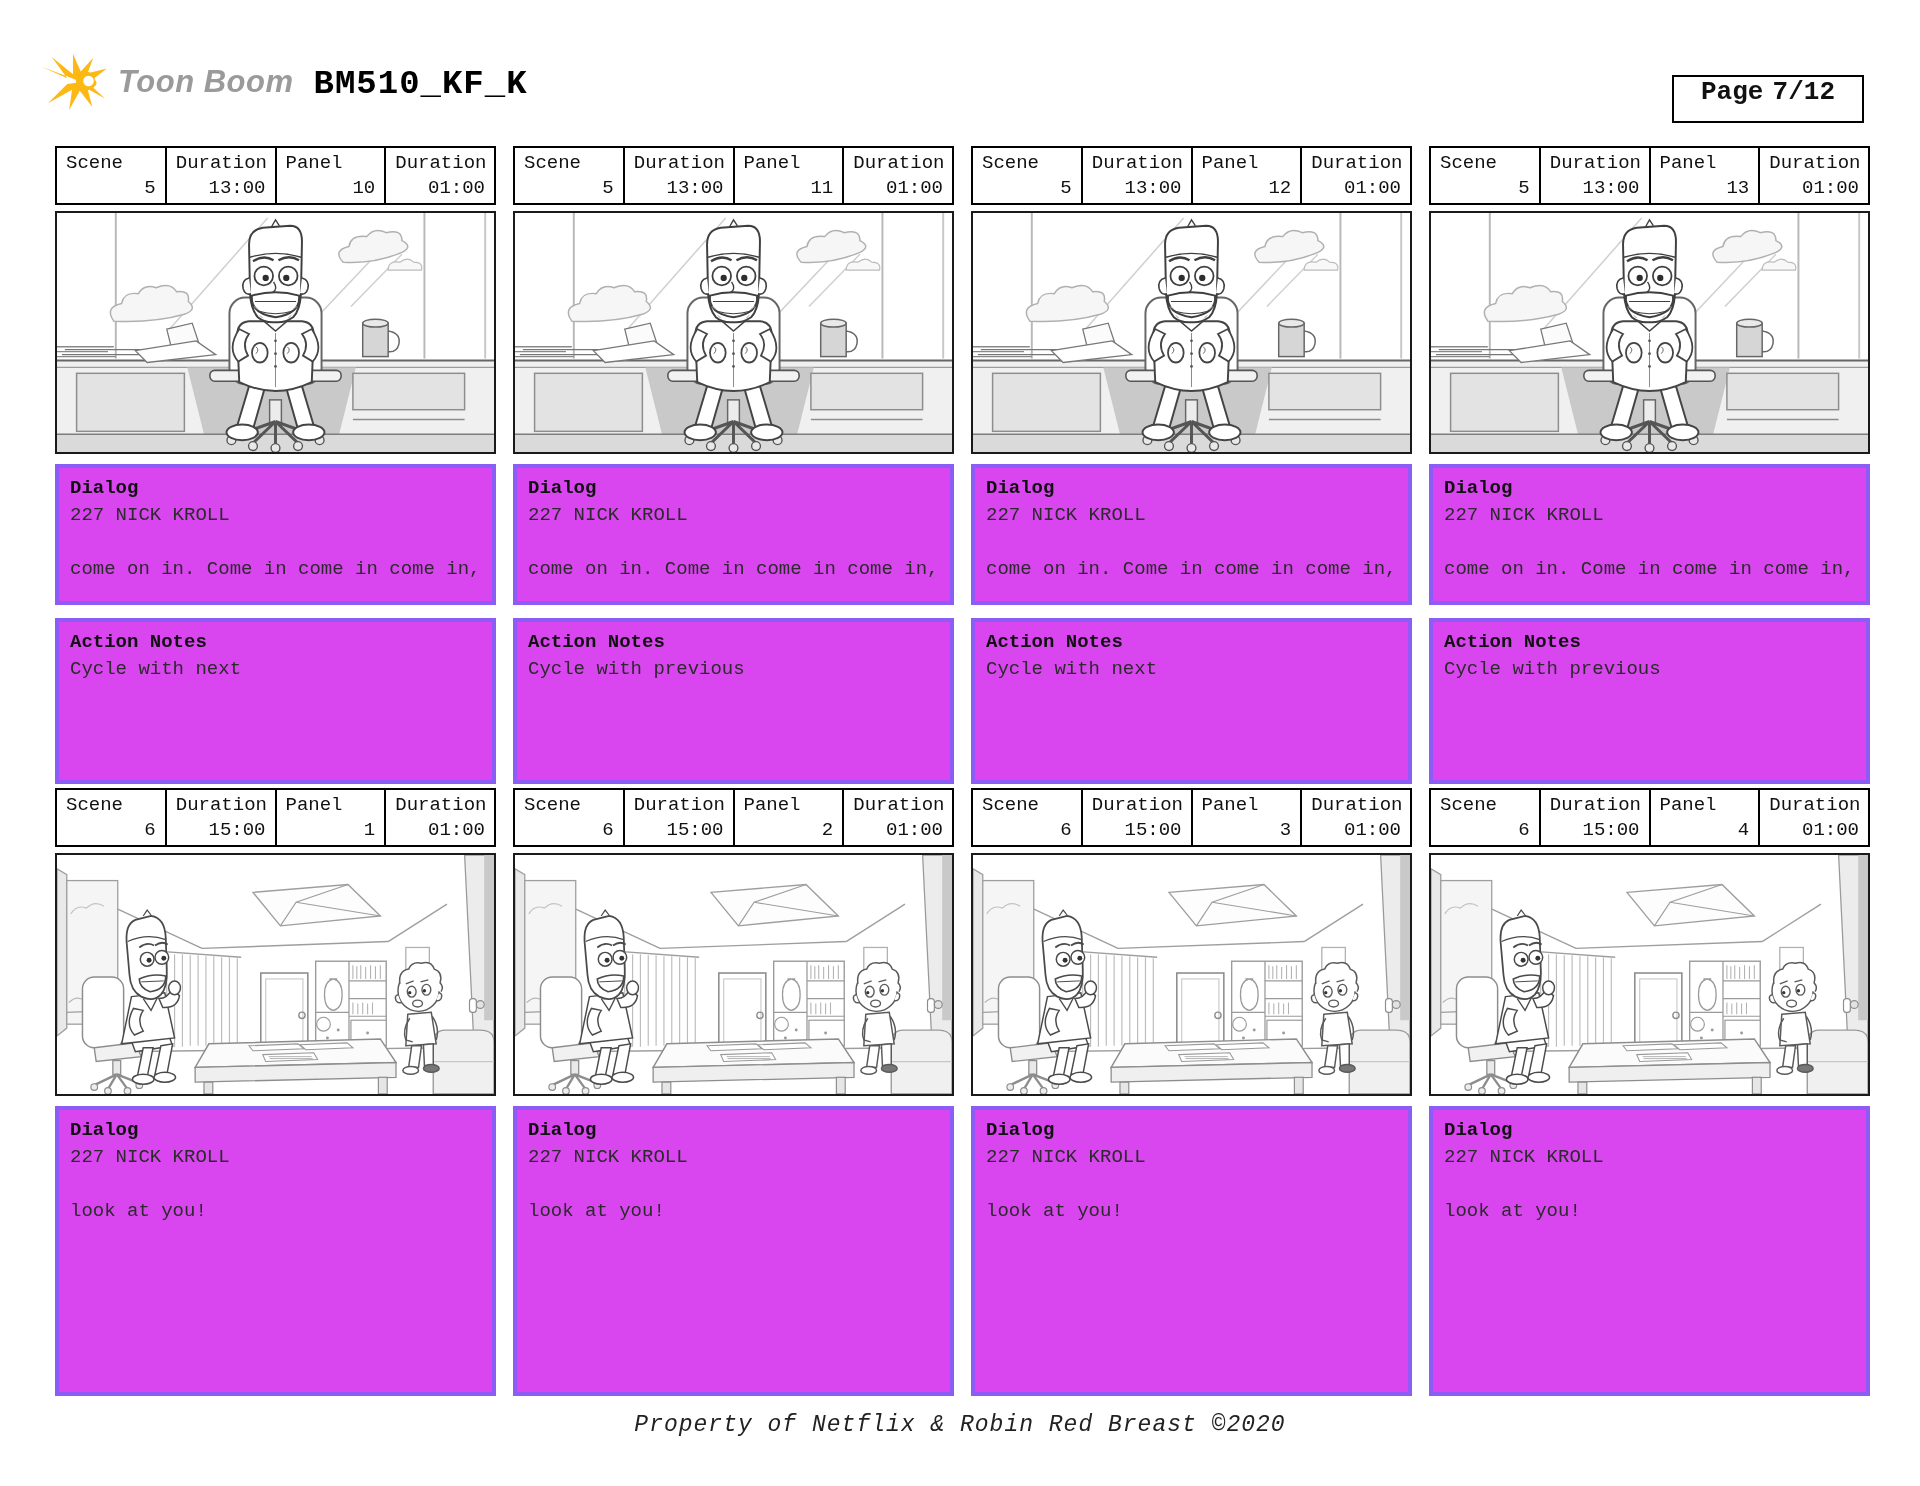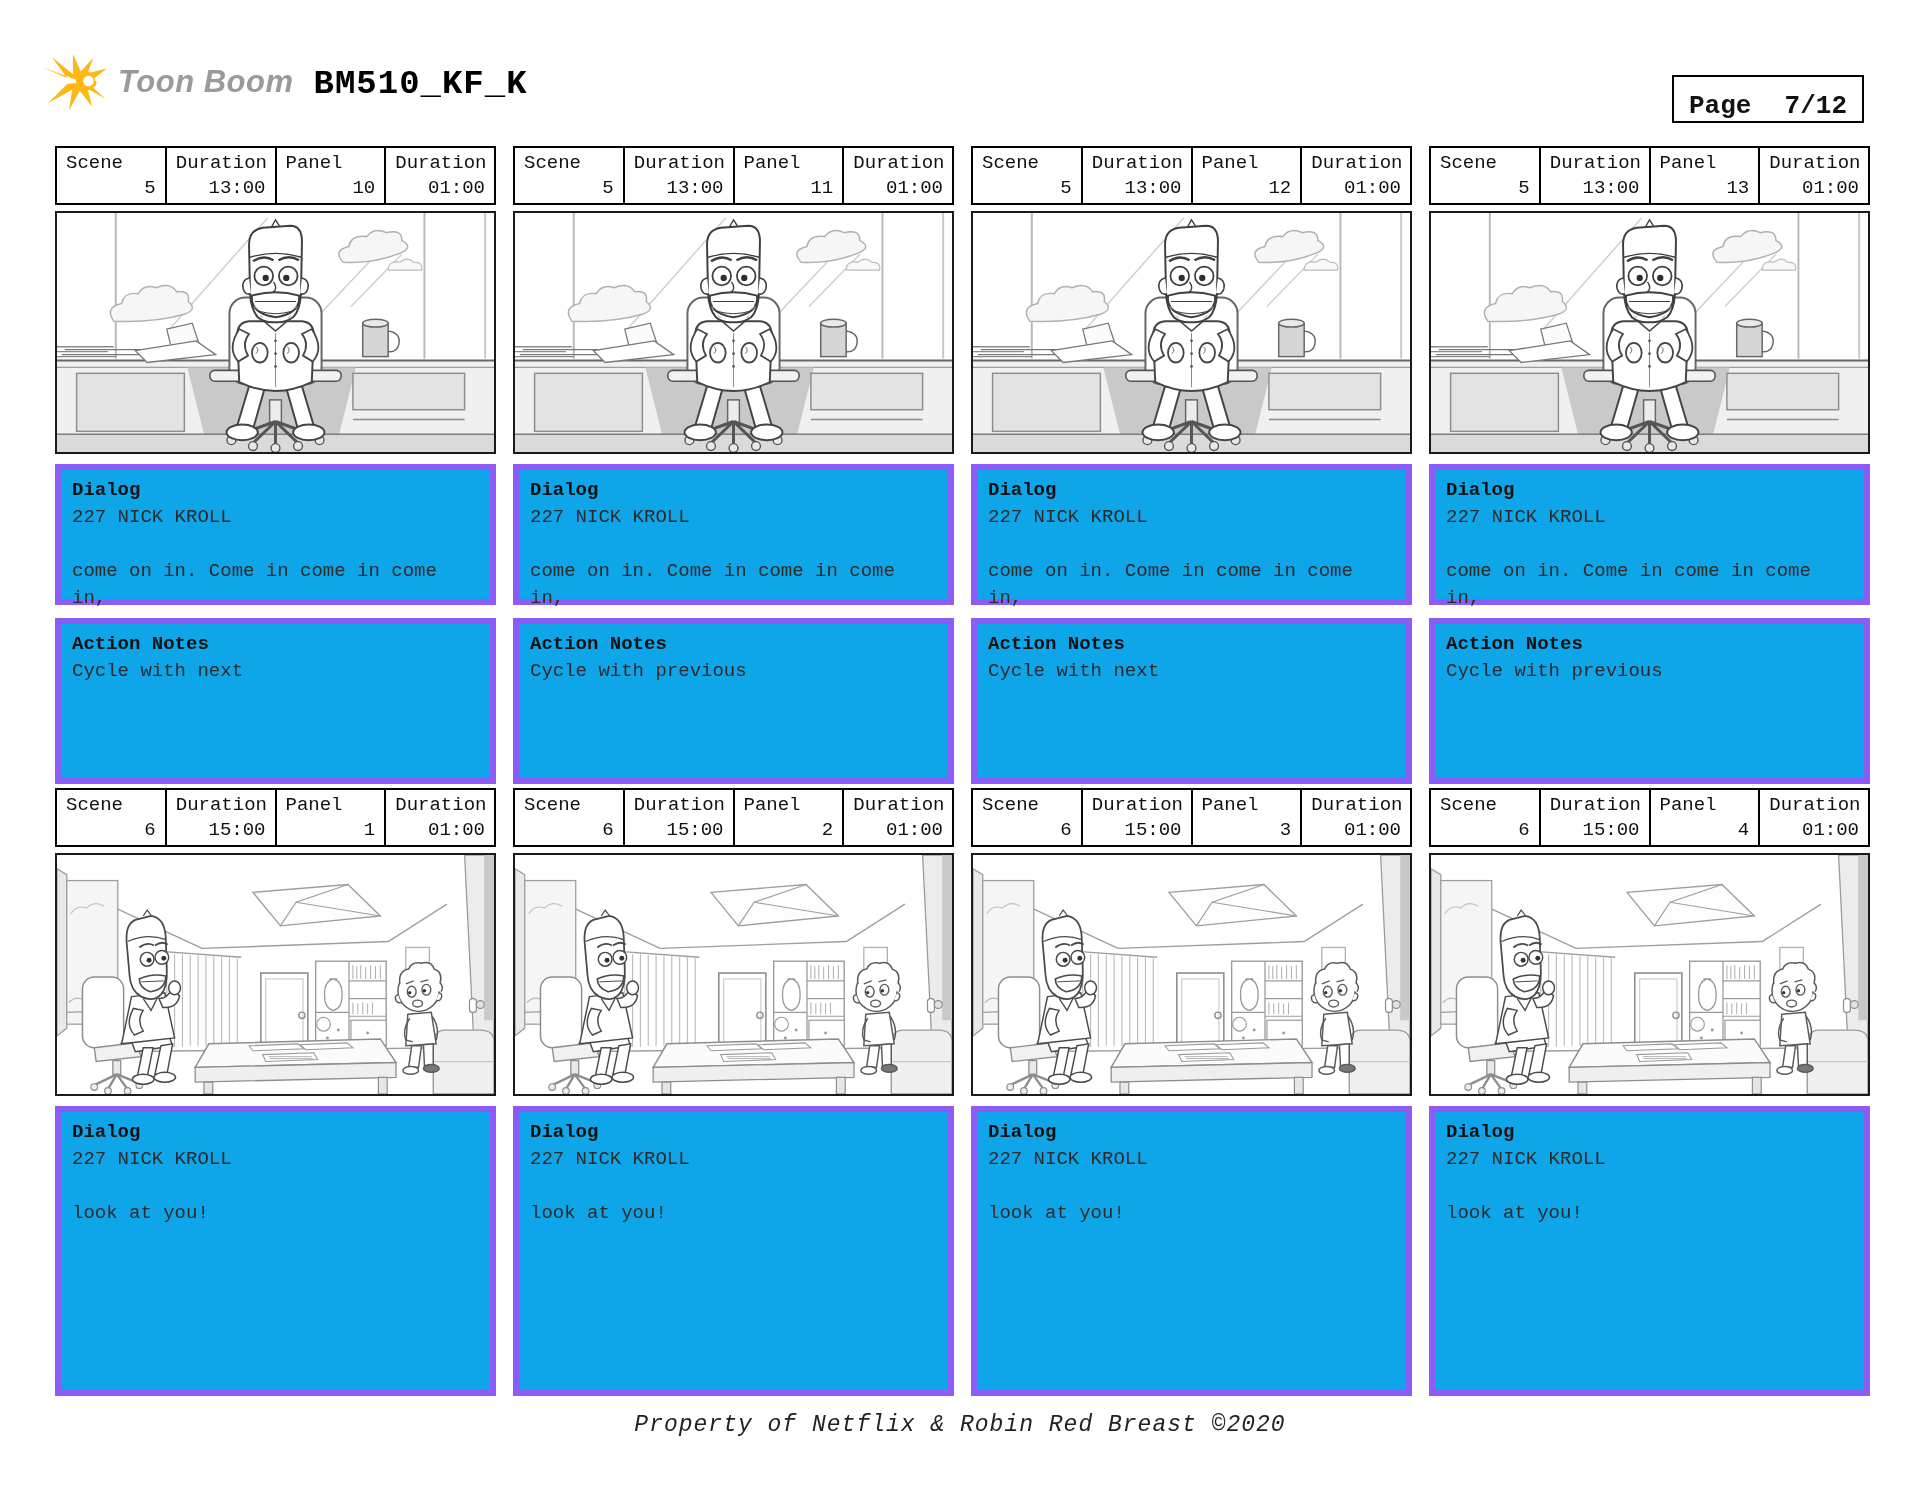--- a/index.html
+++ b/index.html
@@ -6,40 +6,40 @@
   html,body { width:1920px; height:1486px; background:#ffffff; }
   body { position:relative; font-family:"Liberation Mono", monospace; color:#111; overflow:hidden; }
 
   
   .brand { position:absolute; left:36px; top:54px; display:flex; align-items:center; }
   .logo-icon { width:76px; height:56px; display:block; }
   .logo-text { font-family:"Liberation Sans", sans-serif; font-style:italic; font-weight:bold;
                font-size:31px; color:#9a9a9a; letter-spacing:.5px; margin-left:6px; }
   .doc-title { font-weight:bold; font-size:34px; color:#000; margin-left:20px; padding-top:4px; letter-spacing:1px; }
   .page-box { position:absolute; left:1672px; top:75px; width:192px; height:48px;
-              border:2px solid #000; display:flex; justify-content:space-between; align-items:flex-end;
-              padding:0 15px; font-weight:bold; font-size:26px; }
+              border:2px solid #000; display:flex; justify-content:space-between; align-items:flex-start;
+              padding:0 27px; font-weight:bold; font-size:26px; }
 
   
   .panel-row { position:absolute; left:55px; display:flex; gap:17px; }
   .row-1 { top:146px; }
   .row-2 { top:788px; }
   .panel { width:441px; display:flex; flex-direction:column; }
 
   .meta-table { display:flex; border:2px solid #000; height:59px; margin-bottom:6px; background:#fff; }
   .meta-cell { flex:1; border-left:2px solid #000; padding:3px 9px 4px;
                display:flex; flex-direction:column; justify-content:space-between; overflow:hidden; }
   .meta-cell:first-child { border-left:none; }
   .meta-label { font-size:19px; line-height:25px; white-space:nowrap; }
   .meta-value { font-size:19px; line-height:25px; text-align:right; white-space:nowrap; }
 
   .image-box { height:243px; border:2px solid #1a1a1a; margin-bottom:10px; background:#fff; overflow:hidden; }
   .art { width:100%; height:100%; display:block; }
 
-  .text-box { border:6px solid #8b5cf6; padding:7px 11px; background:#0ea5e9; }
+  .text-box { border:4px solid #8b5cf6; padding:7px 11px; background:#d946ef; }
   .box-label { font-size:19px; font-weight:bold; line-height:27px; }
   .box-text { font-size:19px; line-height:27px; color:#2b2b2b; white-space:pre-line; }
   .dialog-box { height:141px; margin-bottom:13px; }
   .row-2 .dialog-box { height:290px; margin-bottom:0; }
   .action-box { height:166px; }
 
   .page-footer { position:absolute; top:1412px; left:0; width:100%; text-align:center;
                  font-style:italic; font-size:23px; color:#222; letter-spacing:1px; }
 
   .svg-defs { position:absolute; width:0; height:0; overflow:hidden; }

